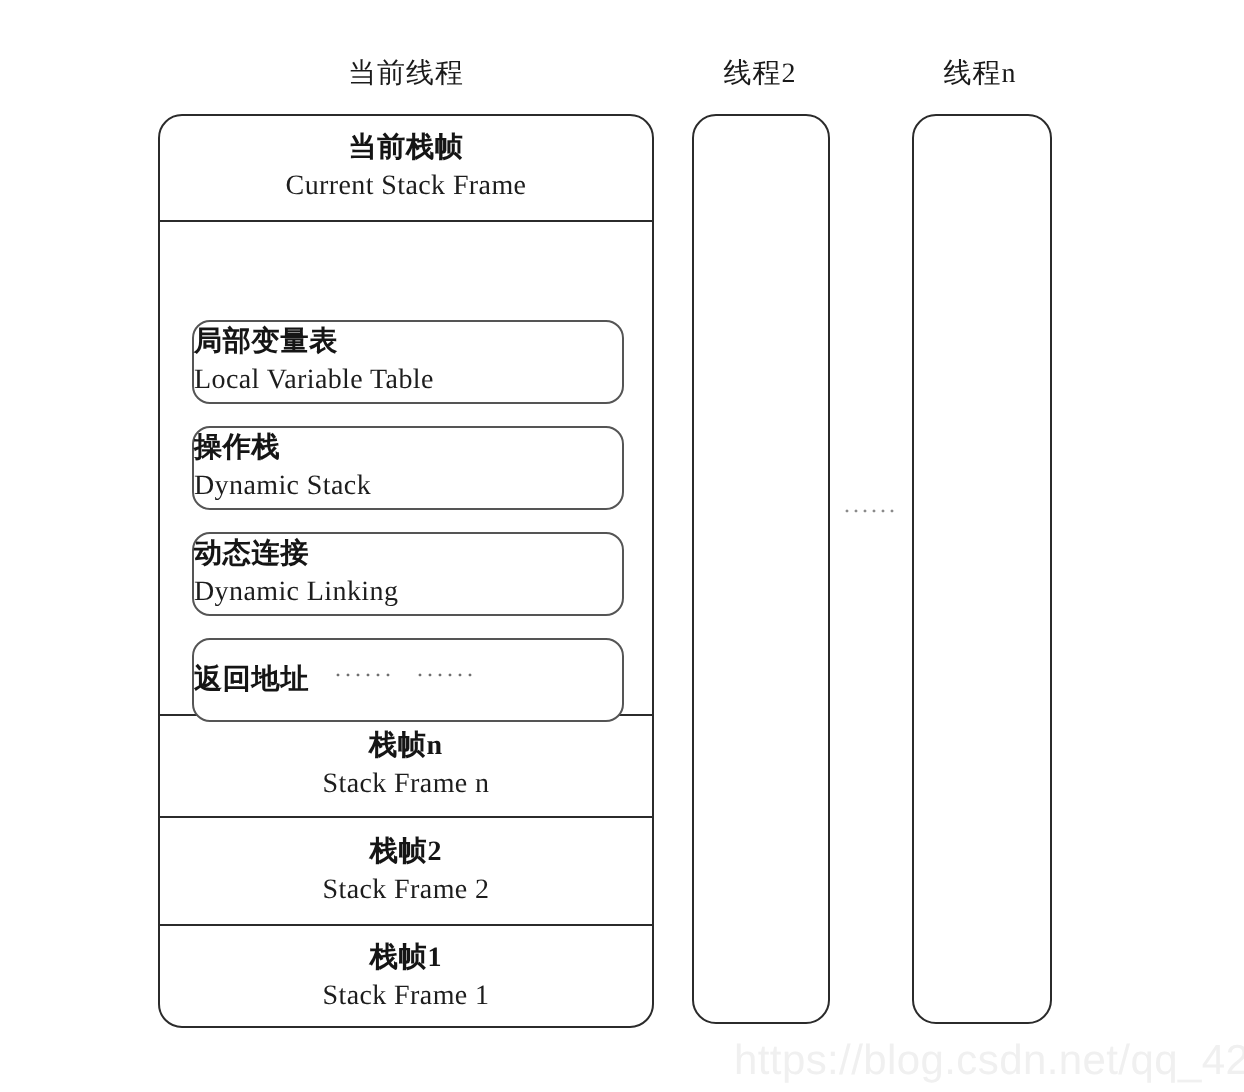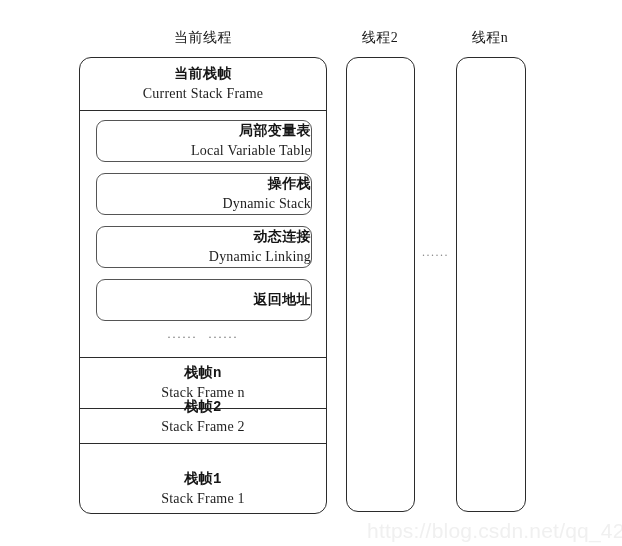--- a/index.html
+++ b/index.html
@@ -62,53 +62,53 @@
     text-align: center;
   }
   .frame-row.divider-bottom { border-bottom: 1px solid #2b2b2b; }
 
   
   #row-current-frame { top: 0; height: 53px; }
   
   #region-frame-detail { top: 53px; height: 247px; }
   
   #row-stack-frame-n { top: 300px; height: 51px; }
-  #row-stack-frame-2 { top: 332px; height: 54px; }
+  #row-stack-frame-2 { top: 351px; height: 54px; }
   #row-stack-frame-1 { top: 405px; height: 51px; }
 
   .cn {
     font-size: 14px;
     line-height: 19px;
     font-weight: 600;
     letter-spacing: 0.4px;
     color: #151515;
-    font-family: Liberation Mono, monospace;
   }
   .en {
     font-size: 14px;
     line-height: 19px;
     color: #1d1d1d;
     letter-spacing: 0.2px;
   }
 
   
   .detail-card {
     position: absolute;
     left: 16px;
     width: 216px;
     height: 42px;
     box-sizing: border-box;
     border: 1px solid #555555;
     border-radius: 9px;
     background: #ffffff;
     display: flex;
     flex-direction: column;
-    align-items: flex-end;
+    align-items: flex-start;
     justify-content: center;
     text-align: center;
+    margin-top: 40px;
   }
   #card-local-variable-table { top: 9px; }
   #card-operand-stack        { top: 62px; }
   #card-dynamic-linking      { top: 115px; }
   #card-return-address       { top: 168px; }
 
   .ellipsis-inline {
     position: absolute;
     left: 0;
     top: 216px;

